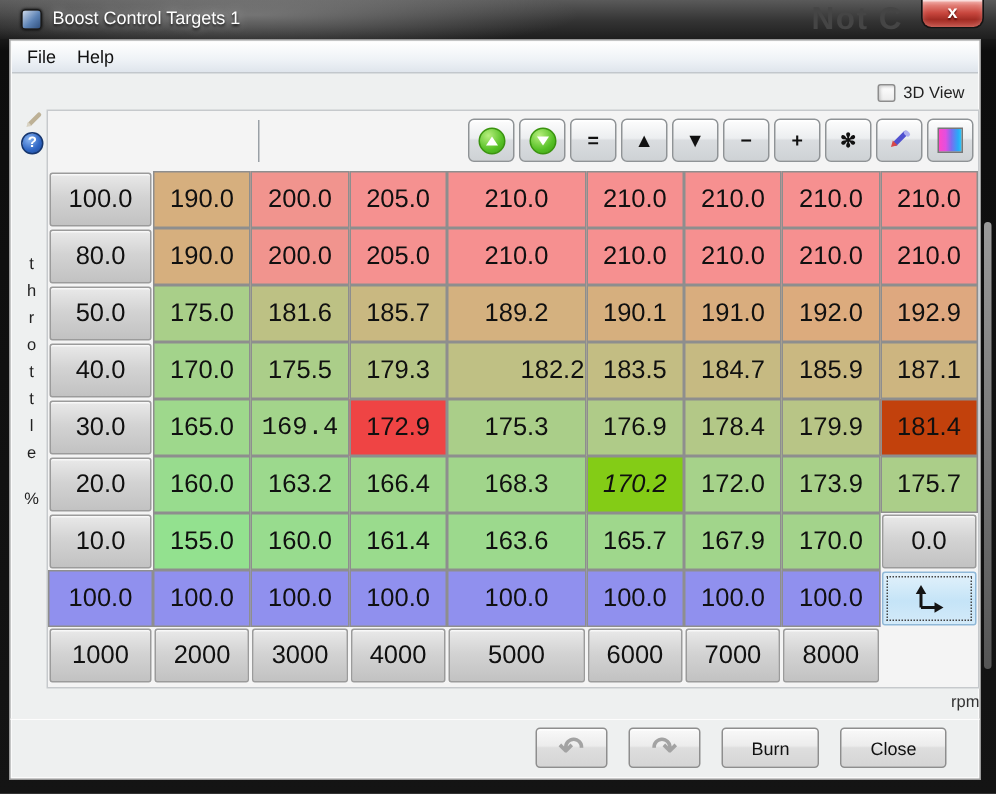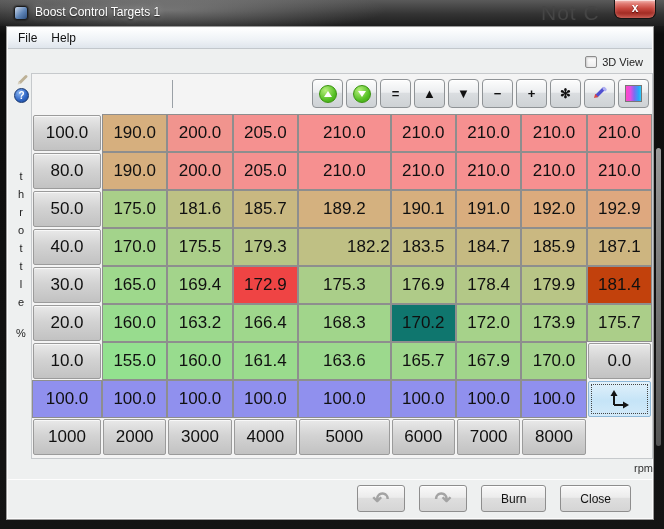--- a/index.html
+++ b/index.html
@@ -19,21 +19,21 @@
   .window-icon{
     position:absolute; left:14px; top:6px; width:14px; height:14px; border-radius:3px;
     background:linear-gradient(135deg,#cdd9ea,#5d83b5 55%,#2f4f7d);
     border:1px solid #1a1a1a; box-shadow:0 0 2px #000;
   }
   .window-title{
     position:absolute; left:35px; top:5px; color:#fff; font-size:12px;
     text-shadow:0 0 7px rgba(255,255,255,.5), 0 1px 2px #000;
   }
   .watermark{
-    position:absolute; left:541px; top:1px; font-size:21px; font-weight:normal;
+    position:absolute; left:541px; top:1px; font-size:21px; font-weight:bold;
     color:#454545; letter-spacing:1px; z-index:1;
   }
   .close-btn{
     position:absolute; left:614px; top:0; width:42px; height:19px; z-index:2;
     border:1px solid #141414; border-top:none; border-radius:0 0 7px 7px;
     background:linear-gradient(180deg,#f4b5b0 0%,#e17c74 20%,#c8473e 48%,#a32d25 72%,#c24a40 100%);
     box-shadow:inset 0 1px 0 rgba(255,255,255,.55), inset 0 0 4px rgba(255,255,255,.25);
     color:#fff; font-size:12px; font-weight:bold; text-align:center; line-height:16px;
     text-shadow:0 1px 1px #5d0f0c; cursor:default;
   }
@@ -243,33 +243,33 @@
           <div class="dcell" style="background: rgb(163, 211, 139);">170.0</div>
           <div class="dcell" style="background: rgb(171, 206, 137);">175.5</div>
           <div class="dcell" style="background: rgb(182, 198, 134);">179.3</div>
           <div class="dcell" style="background: rgb(191, 192, 132); padding-left: 48px;">182.2</div>
           <div class="dcell" style="background: rgb(195, 189, 131);">183.5</div>
           <div class="dcell" style="background: rgb(198, 186, 130);">184.7</div>
           <div class="dcell" style="background: rgb(202, 184, 129);">185.9</div>
           <div class="dcell" style="background: rgb(205, 181, 128);">187.1</div>
           <div class="hcell">30.0</div>
           <div class="dcell" style="background: rgb(158, 216, 140);">165.0</div>
-          <div class="dcell" style="background: rgb(163, 212, 139);">169.4</div>
+          <div class="dcell" style="background: rgb(163, 212, 139); font-family: Liberation Mono, monospace;">169.4</div>
           <div class="dcell" style="background: #ef4444;">172.9</div>
           <div class="dcell" style="background: rgb(170, 206, 137);">175.3</div>
           <div class="dcell" style="background: rgb(175, 203, 136);">176.9</div>
           <div class="dcell" style="background: rgb(179, 200, 135);">178.4</div>
           <div class="dcell" style="background: rgb(184, 197, 134);">179.9</div>
           <div class="dcell" style="background: #c2410c;">181.4</div>
           <div class="hcell">20.0</div>
           <div class="dcell" style="background: rgb(152, 220, 142);">160.0</div>
           <div class="dcell" style="background: rgb(156, 217, 141);">163.2</div>
           <div class="dcell" style="background: rgb(159, 215, 140);">166.4</div>
           <div class="dcell" style="background: rgb(161, 213, 139);">168.3</div>
-          <div class="dcell" style="background: #0f766e;">170.2</div>
+          <div class="dcell" style="background: #84cc16; font-style: italic;">170.2</div>
           <div class="dcell" style="background: rgb(166, 210, 138);">172.0</div>
           <div class="dcell" style="background: rgb(168, 208, 137);">173.9</div>
           <div class="dcell" style="background: rgb(171, 206, 137);">175.7</div>
           <div class="hcell">10.0</div>
           <div class="dcell" style="background: rgb(147, 225, 143);">155.0</div>
           <div class="dcell" style="background: rgb(152, 220, 142);">160.0</div>
           <div class="dcell" style="background: rgb(154, 219, 141);">161.4</div>
           <div class="dcell" style="background: rgb(156, 217, 141);">163.6</div>
           <div class="dcell" style="background: rgb(159, 215, 140);">165.7</div>
           <div class="dcell" style="background: rgb(161, 213, 139);">167.9</div>

